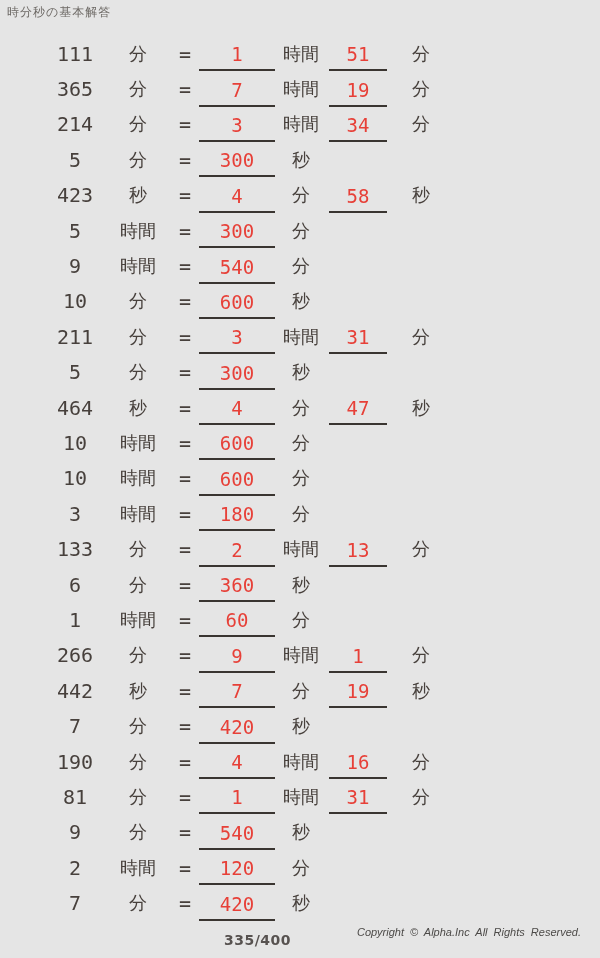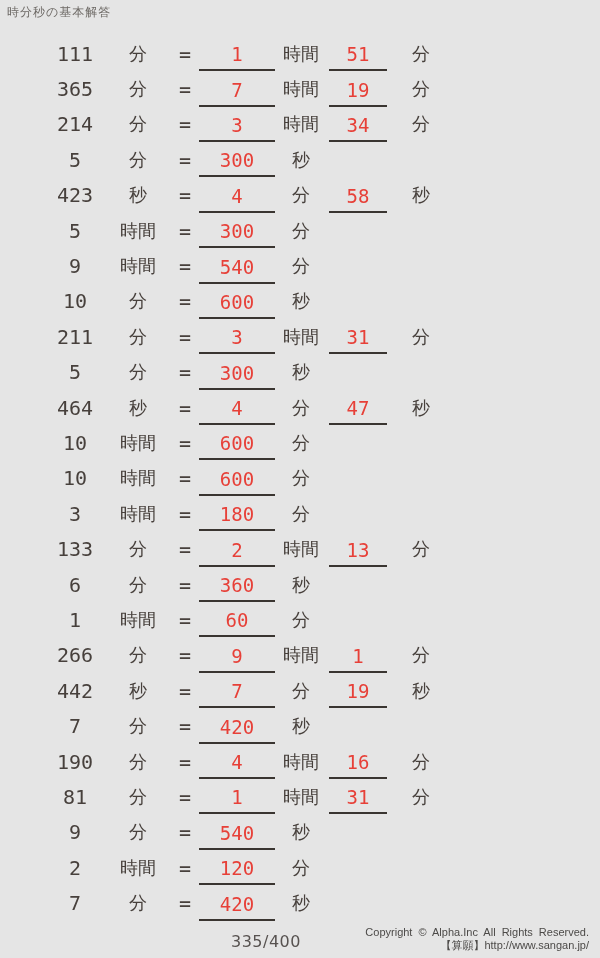--- a/index.html
+++ b/index.html
@@ -87,35 +87,37 @@
     margin-left: 14px;
     text-align: center;
     font-family: "DejaVu Sans", sans-serif;
     font-size: 18px;
     color: #47403c;
   }
   .hidden { visibility: hidden; }
   .page-indicator {
     position: absolute;
     top: 932px;
-    left: 231px;
+    left: 224px;
     font-family: "DejaVu Sans", sans-serif;
-    font-size: 16px;
+    font-size: 14px;
     color: #575250;
     letter-spacing: 0.5px;
+    font-weight: bold;
   }
   .footer-copyright {
     position: absolute;
     top: 926px;
-    right: 11px;
+    right: 19px;
     text-align: right;
     font-family: "Liberation Sans", sans-serif;
     font-size: 11px;
     line-height: 13px;
     color: #4c4a48;
+    font-style: italic;
   }
   .footer-copyright .line1 { word-spacing: 3px; }
 </style>
 </head>
 <body>
 
 <div class="sheet">
 
   <div class="sheet-title">時分秒の基本解答</div>
 
@@ -368,16 +370,15 @@
       <span class="c-unit2">秒</span>
       <span class="ans c-ans2 hidden"></span>
       <span class="c-unit3 hidden"></span>
     </div>
   </div>
 
   <div class="page-indicator">335/400</div>
 
   <div class="footer-copyright">
     <div class="line1">Copyright ©  Alpha.Inc  All  Rights  Reserved.</div>
-    <div class="line2">【算願】http://www.sangan.jp/</div>
   </div>
 
 </div>
 
 </body></html>

